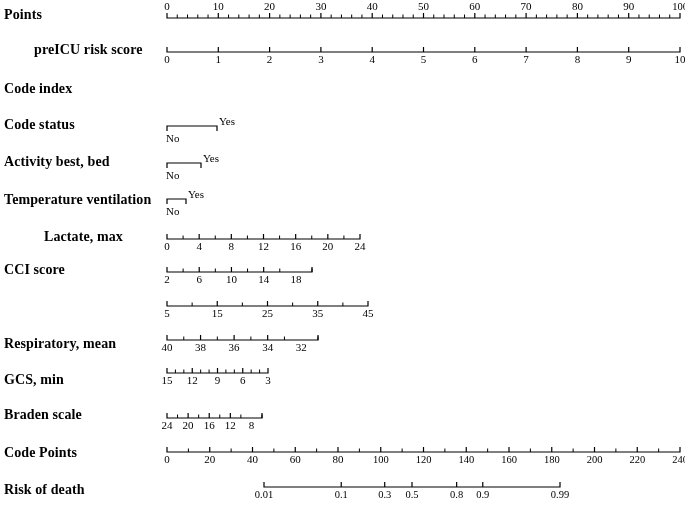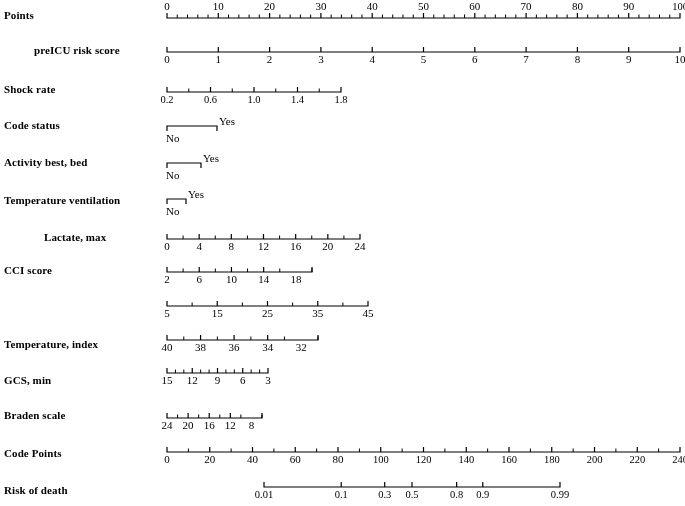--- a/index.html
+++ b/index.html
@@ -4,21 +4,21 @@
 <style>
   html,body{margin:0;padding:0;background:#ffffff;}
   body{
     width:685px;height:506px;position:relative;overflow:hidden;
     font-family:"Liberation Serif","DejaVu Serif",serif;
     color:#000000;
   }
   #nomogram{position:absolute;left:0;top:0;width:685px;height:506px;}
   .rowlabel{
     position:absolute;left:4px;
-    font-weight:bold;font-size:11px;line-height:12px;
+    font-weight:bold;font-size:14px;line-height:12px;
     white-space:nowrap;letter-spacing:0.1px;
   }
   .axiswrap{position:absolute;}
   svg{display:block;overflow:visible;}
   .ticklabel{
     font-family:"Liberation Serif","DejaVu Serif",serif;
     font-size:11px;fill:#000000;
   }
   .ticklabel.small{font-size:10.5px;}
 </style>
@@ -111,38 +111,21 @@
         <text x="308.8" y="33" text-anchor="middle" class="ticklabel">6</text>
         <line x1="360.1" y1="22" x2="360.1" y2="17" stroke="#000" stroke-width="1.2"></line>
         <text x="360.1" y="33" text-anchor="middle" class="ticklabel">7</text>
         <line x1="411.4" y1="22" x2="411.4" y2="17" stroke="#000" stroke-width="1.2"></line>
         <text x="411.4" y="33" text-anchor="middle" class="ticklabel">8</text>
         <line x1="462.7" y1="22" x2="462.7" y2="17" stroke="#000" stroke-width="1.2"></line>
         <text x="462.7" y="33" text-anchor="middle" class="ticklabel">9</text>
         <text x="514" y="33" text-anchor="middle" class="ticklabel">10</text>
       </svg>
     </div>
-    <div class="rowlabel" style="top: 83px;">Shock rate</div>
-    <div class="axiswrap" style="left: 166px; top: 70px; width: 176px; height: 44px;">
-      <svg width="176" height="44" viewBox="0 0 176 44">
-        <path d="M1,17 L1,22 L175,22 L175,17" fill="none" stroke="#000" stroke-width="1.2"></path>
-        <line x1="22.75" y1="22" x2="22.75" y2="18.5" stroke="#000" stroke-width="1"></line>
-        <line x1="66.25000000000001" y1="22" x2="66.25000000000001" y2="18.5" stroke="#000" stroke-width="1"></line>
-        <line x1="109.75" y1="22" x2="109.75" y2="18.5" stroke="#000" stroke-width="1"></line>
-        <line x1="153.25" y1="22" x2="153.25" y2="18.5" stroke="#000" stroke-width="1"></line>
-        <text x="1" y="33" text-anchor="middle" class="ticklabel small">0.2</text>
-        <line x1="44.49999999999999" y1="22" x2="44.49999999999999" y2="17" stroke="#000" stroke-width="1.2"></line>
-        <text x="44.49999999999999" y="33" text-anchor="middle" class="ticklabel small">0.6</text>
-        <line x1="88" y1="22" x2="88" y2="17" stroke="#000" stroke-width="1.2"></line>
-        <text x="88" y="33" text-anchor="middle" class="ticklabel small">1.0</text>
-        <line x1="131.49999999999997" y1="22" x2="131.49999999999997" y2="17" stroke="#000" stroke-width="1.2"></line>
-        <text x="131.49999999999997" y="33" text-anchor="middle" class="ticklabel small">1.4</text>
-        <text x="175" y="33" text-anchor="middle" class="ticklabel small">1.8</text>
-      </svg>
-    </div>
+    <div class="rowlabel" style="top: 83px;">Code index</div>
     <div class="rowlabel" style="top: 119px;">Code status</div>
     <div class="axiswrap" style="left: 166px; top: 104px; width: 52px; height: 44px;">
       <svg width="52" height="44" viewBox="0 0 52 44">
         <path d="M1,27 L1,22 L51,22 L51,27" fill="none" stroke="#000" stroke-width="1.2"></path>
         <text x="0" y="38" text-anchor="start" class="ticklabel">No</text>
         <text x="53" y="21" text-anchor="start" class="ticklabel">Yes</text>
       </svg>
     </div>
     <div class="rowlabel" style="top: 156px;">Activity best, bed</div>
     <div class="axiswrap" style="left: 166px; top: 141px; width: 36px; height: 44px;">
@@ -213,21 +196,21 @@
         <text x="1" y="33" text-anchor="middle" class="ticklabel">5</text>
         <line x1="51.25" y1="22" x2="51.25" y2="17" stroke="#000" stroke-width="1.2"></line>
         <text x="51.25" y="33" text-anchor="middle" class="ticklabel">15</text>
         <line x1="101.5" y1="22" x2="101.5" y2="17" stroke="#000" stroke-width="1.2"></line>
         <text x="101.5" y="33" text-anchor="middle" class="ticklabel">25</text>
         <line x1="151.75" y1="22" x2="151.75" y2="17" stroke="#000" stroke-width="1.2"></line>
         <text x="151.75" y="33" text-anchor="middle" class="ticklabel">35</text>
         <text x="202" y="33" text-anchor="middle" class="ticklabel">45</text>
       </svg>
     </div>
-    <div class="rowlabel" style="top: 338px;">Temperature, index</div>
+    <div class="rowlabel" style="top: 338px;">Respiratory, mean</div>
     <div class="axiswrap" style="left: 166px; top: 318px; width: 153px; height: 44px;">
       <svg width="153" height="44" viewBox="0 0 153 44">
         <path d="M1,17 L1,22 L152,22 L152,17" fill="none" stroke="#000" stroke-width="1.2"></path>
         <line x1="17.77777777777778" y1="22" x2="17.77777777777778" y2="18.5" stroke="#000" stroke-width="1"></line>
         <line x1="51.333333333333336" y1="22" x2="51.333333333333336" y2="18.5" stroke="#000" stroke-width="1"></line>
         <line x1="84.88888888888889" y1="22" x2="84.88888888888889" y2="18.5" stroke="#000" stroke-width="1"></line>
         <line x1="118.44444444444444" y1="22" x2="118.44444444444444" y2="18.5" stroke="#000" stroke-width="1"></line>
         <line x1="152" y1="22" x2="152" y2="18.5" stroke="#000" stroke-width="1"></line>
         <text x="1" y="33" text-anchor="middle" class="ticklabel">40</text>
         <line x1="34.55555555555556" y1="22" x2="34.55555555555556" y2="17" stroke="#000" stroke-width="1.2"></line>

